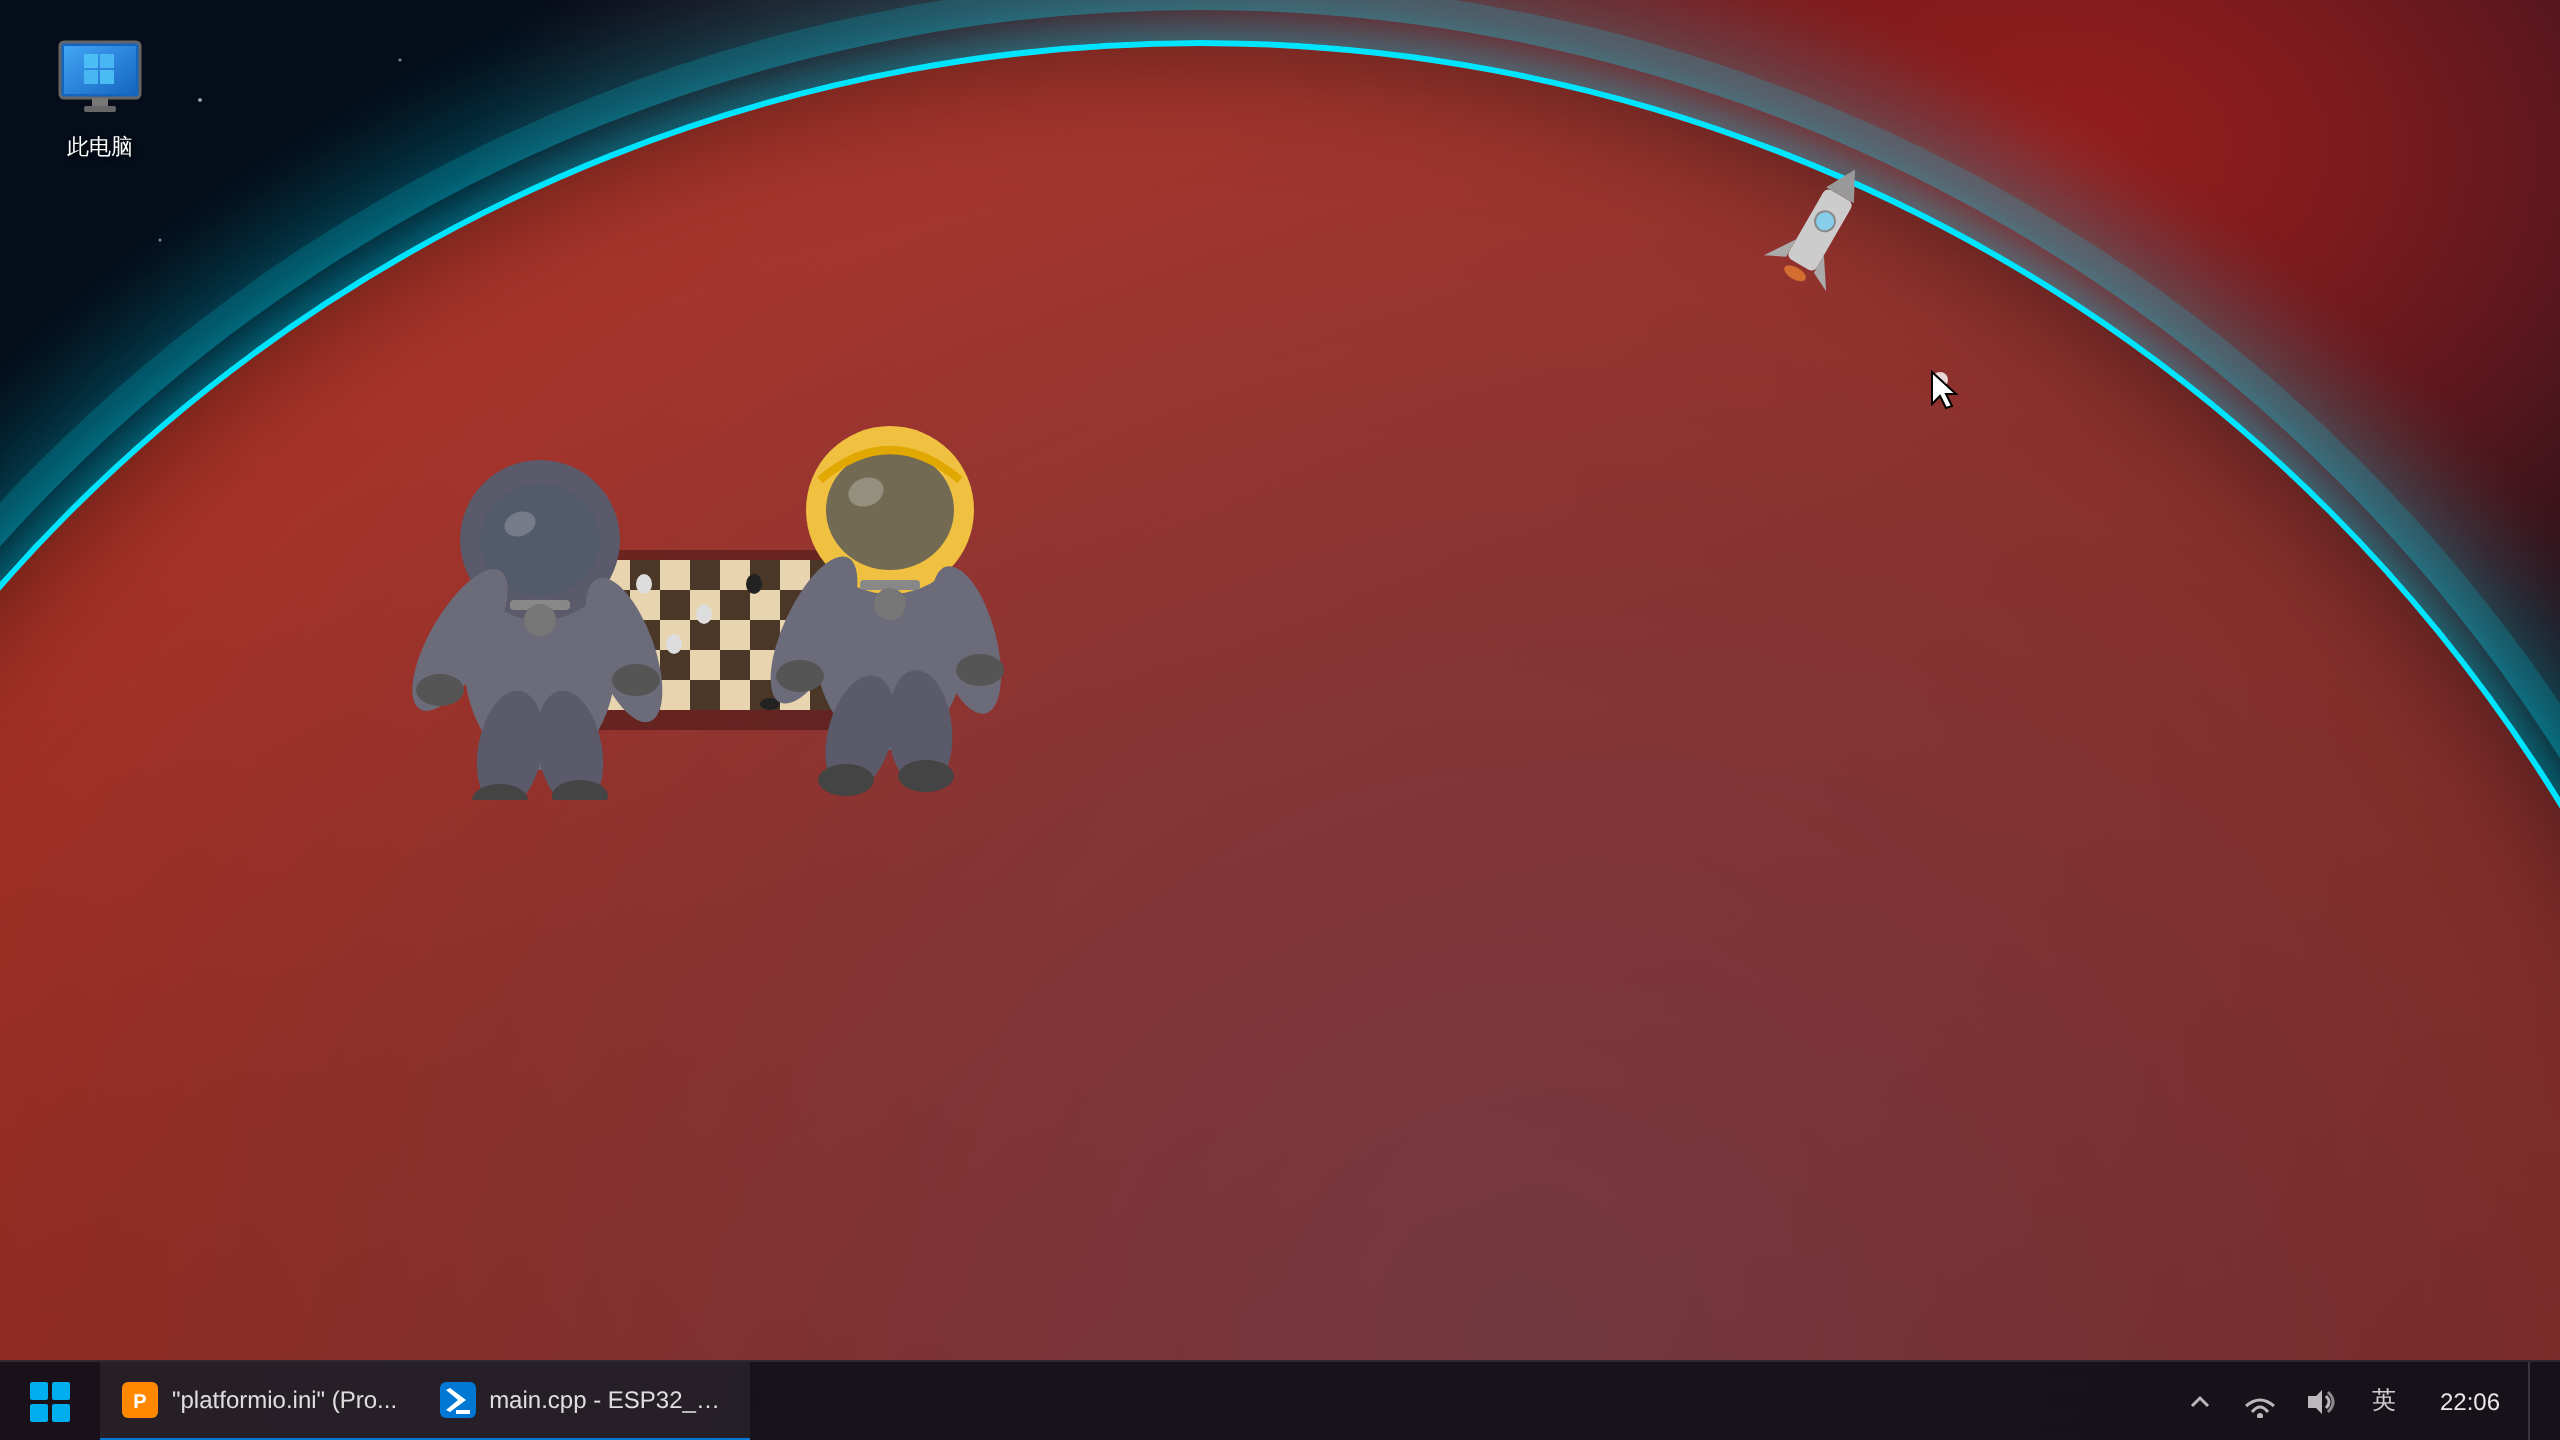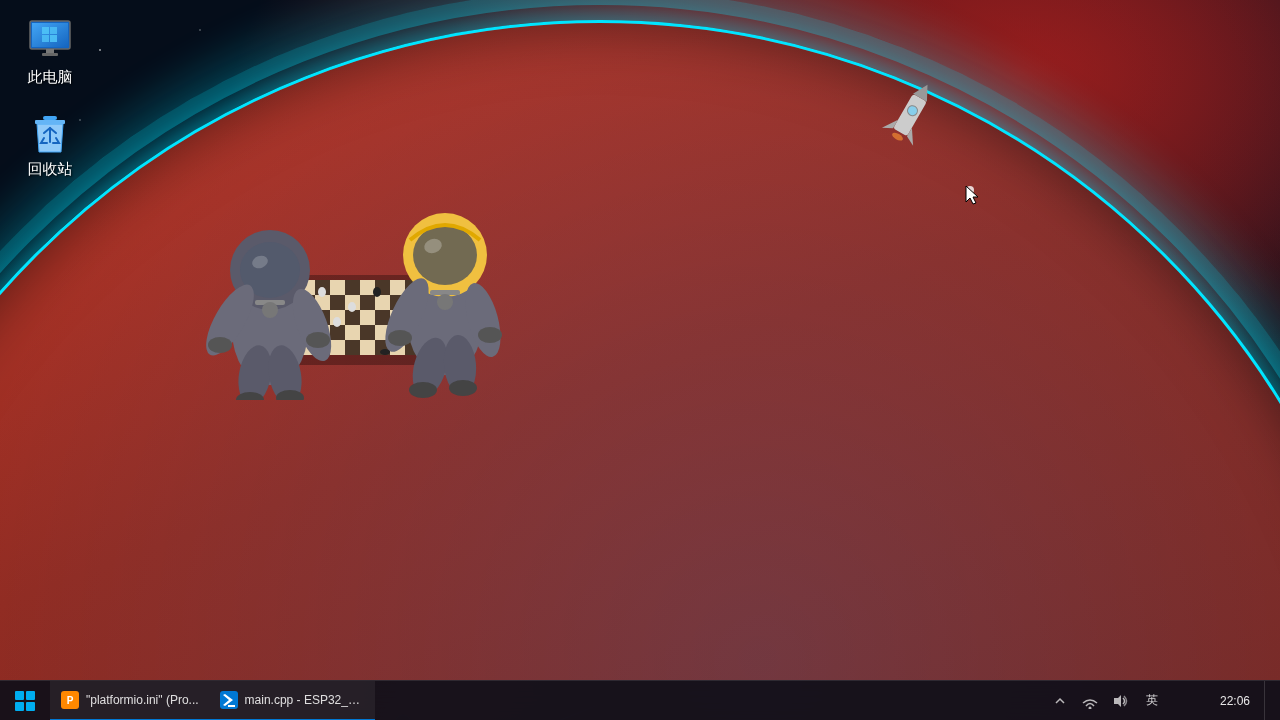--- a/index.html
+++ b/index.html
@@ -101,21 +101,21 @@
       width: 48px;
       height: 48px;
       margin-bottom: 4px;
       display: flex;
       align-items: center;
       justify-content: center;
     }
 
     .icon-label {
       color: white;
-      font-size: 15px;
+      font-size: 11px;
       text-align: center;
       text-shadow: 1px 1px 2px rgba(0,0,0,0.9);
       line-height: 1.3;
       word-break: break-word;
     }
 
     
     #taskbar {
       position: absolute;
       bottom: 0;
@@ -213,21 +213,20 @@
 
     #clock {
       display: flex;
       flex-direction: column;
       align-items: flex-end;
       padding: 0 8px;
       cursor: pointer;
       border-radius: 3px;
       height: 40px;
       justify-content: center;
-      margin-left: 40px;
     }
     .clock-time {
       color: rgba(255,255,255,0.9);
       font-size: 12px;
     }
 
     
     #show-desktop {
       width: 8px;
       height: 40px;
@@ -500,40 +499,20 @@
           <rect x="14" y="16" width="7" height="7" fill="#4fc3f7" opacity="0.8"></rect>
           <rect x="22" y="16" width="7" height="7" fill="#4fc3f7" opacity="0.9"></rect>
 
           <rect x="18" y="30" width="8" height="4" fill="#777"></rect>
           <rect x="14" y="34" width="16" height="3" fill="#666" rx="1"></rect>
         </svg>
       </div>
       <span class="icon-label">此电脑</span>
     </div>
 
-    <div class="desktop-icon">
-      <div class="icon-image">
-        <svg width="42" height="46" xmlns="http://www.w3.org/2000/svg">
-
-          <path d="M8 16 L10 44 L32 44 L34 16 Z" fill="#90caf9" stroke="#42a5f5" stroke-width="1"></path>
-
-          <rect x="6" y="12" width="30" height="4" fill="#64b5f6" rx="1"></rect>
-
-          <rect x="14" y="8" width="14" height="4" fill="#42a5f5" rx="2"></rect>
-
-          <g fill="none" stroke="#1565c0" stroke-width="2" stroke-linecap="round">
-            <path d="M15 25 L21 20 L27 25"></path>
-            <path d="M21 20 L21 34"></path>
-            <path d="M15 30 L12 35 L18 35"></path>
-            <path d="M27 30 L30 35 L24 35"></path>
-          </g>
-        </svg>
-      </div>
-      <span class="icon-label">回收站</span>
-    </div>
 
 
   </div>
 
   <div id="cursor-dot" style="left: 970px; top: 190px;">
     <svg width="20" height="24" xmlns="http://www.w3.org/2000/svg" style="position:absolute;top:-2px;left:-2px">
       <path d="M2 2 L2 18 L6 14 L9 20 L12 19 L9 13 L14 13 Z" fill="white" stroke="black" stroke-width="1"></path>
     </svg>
   </div>
 

